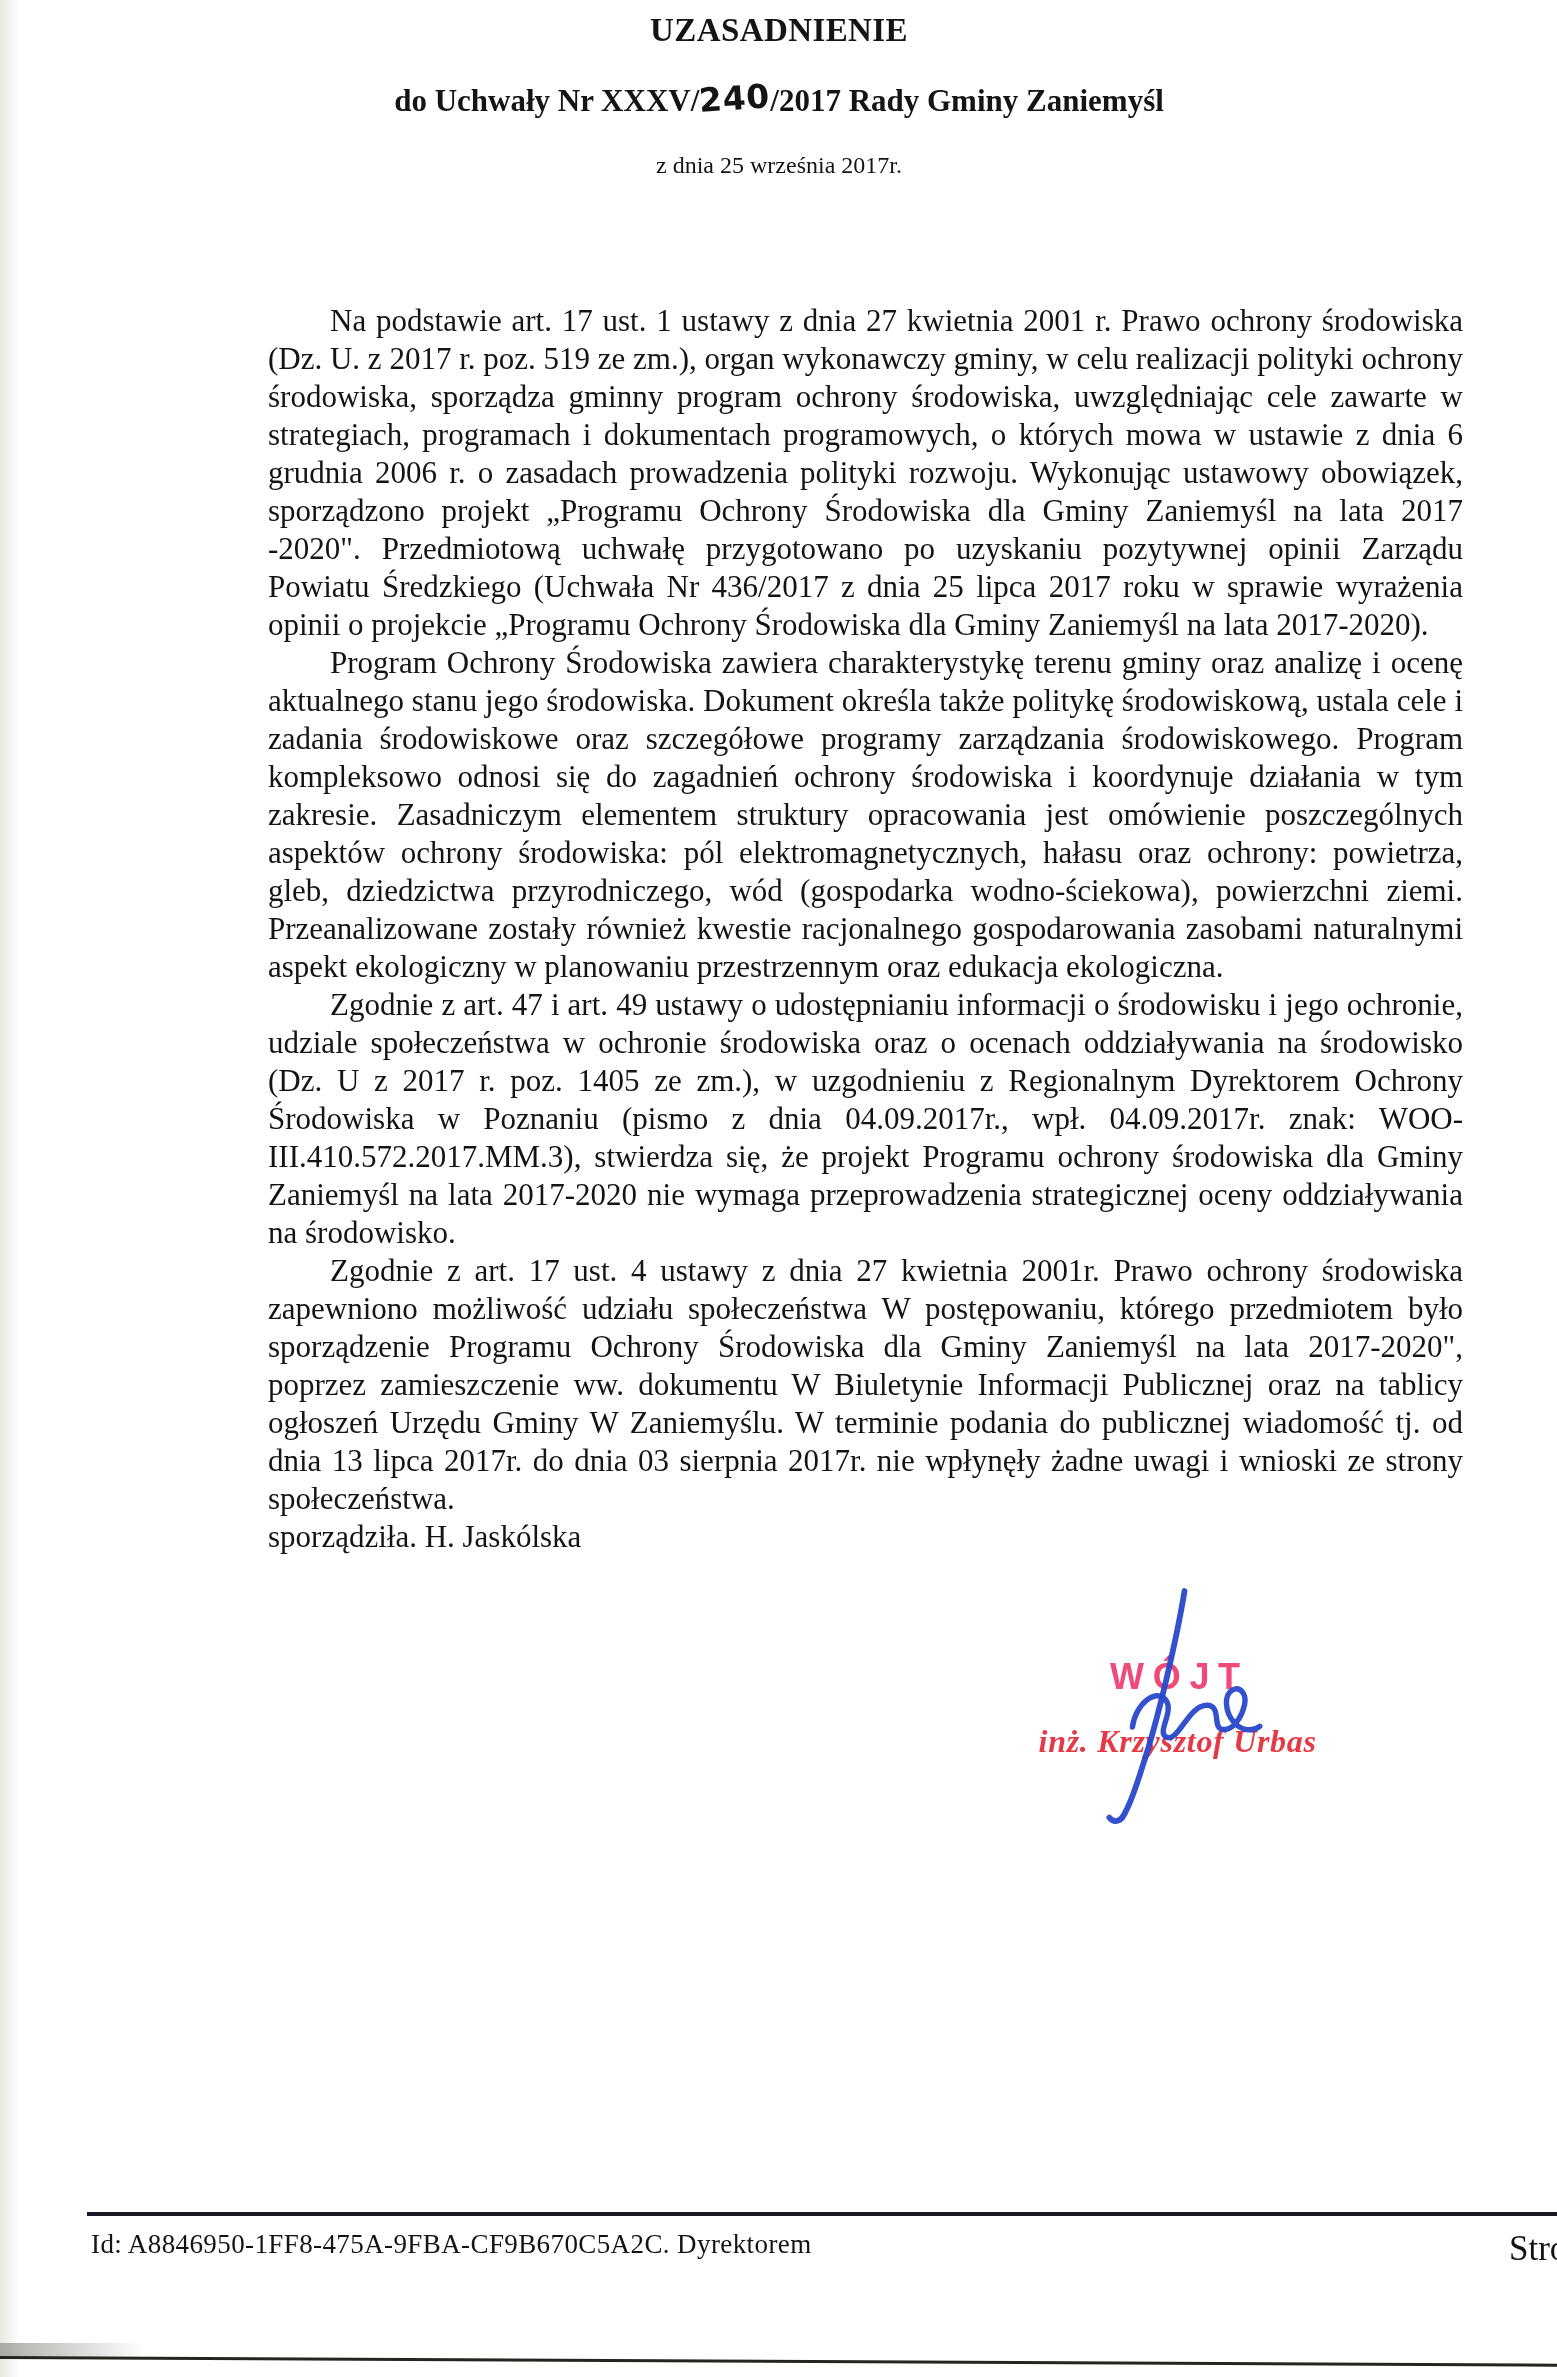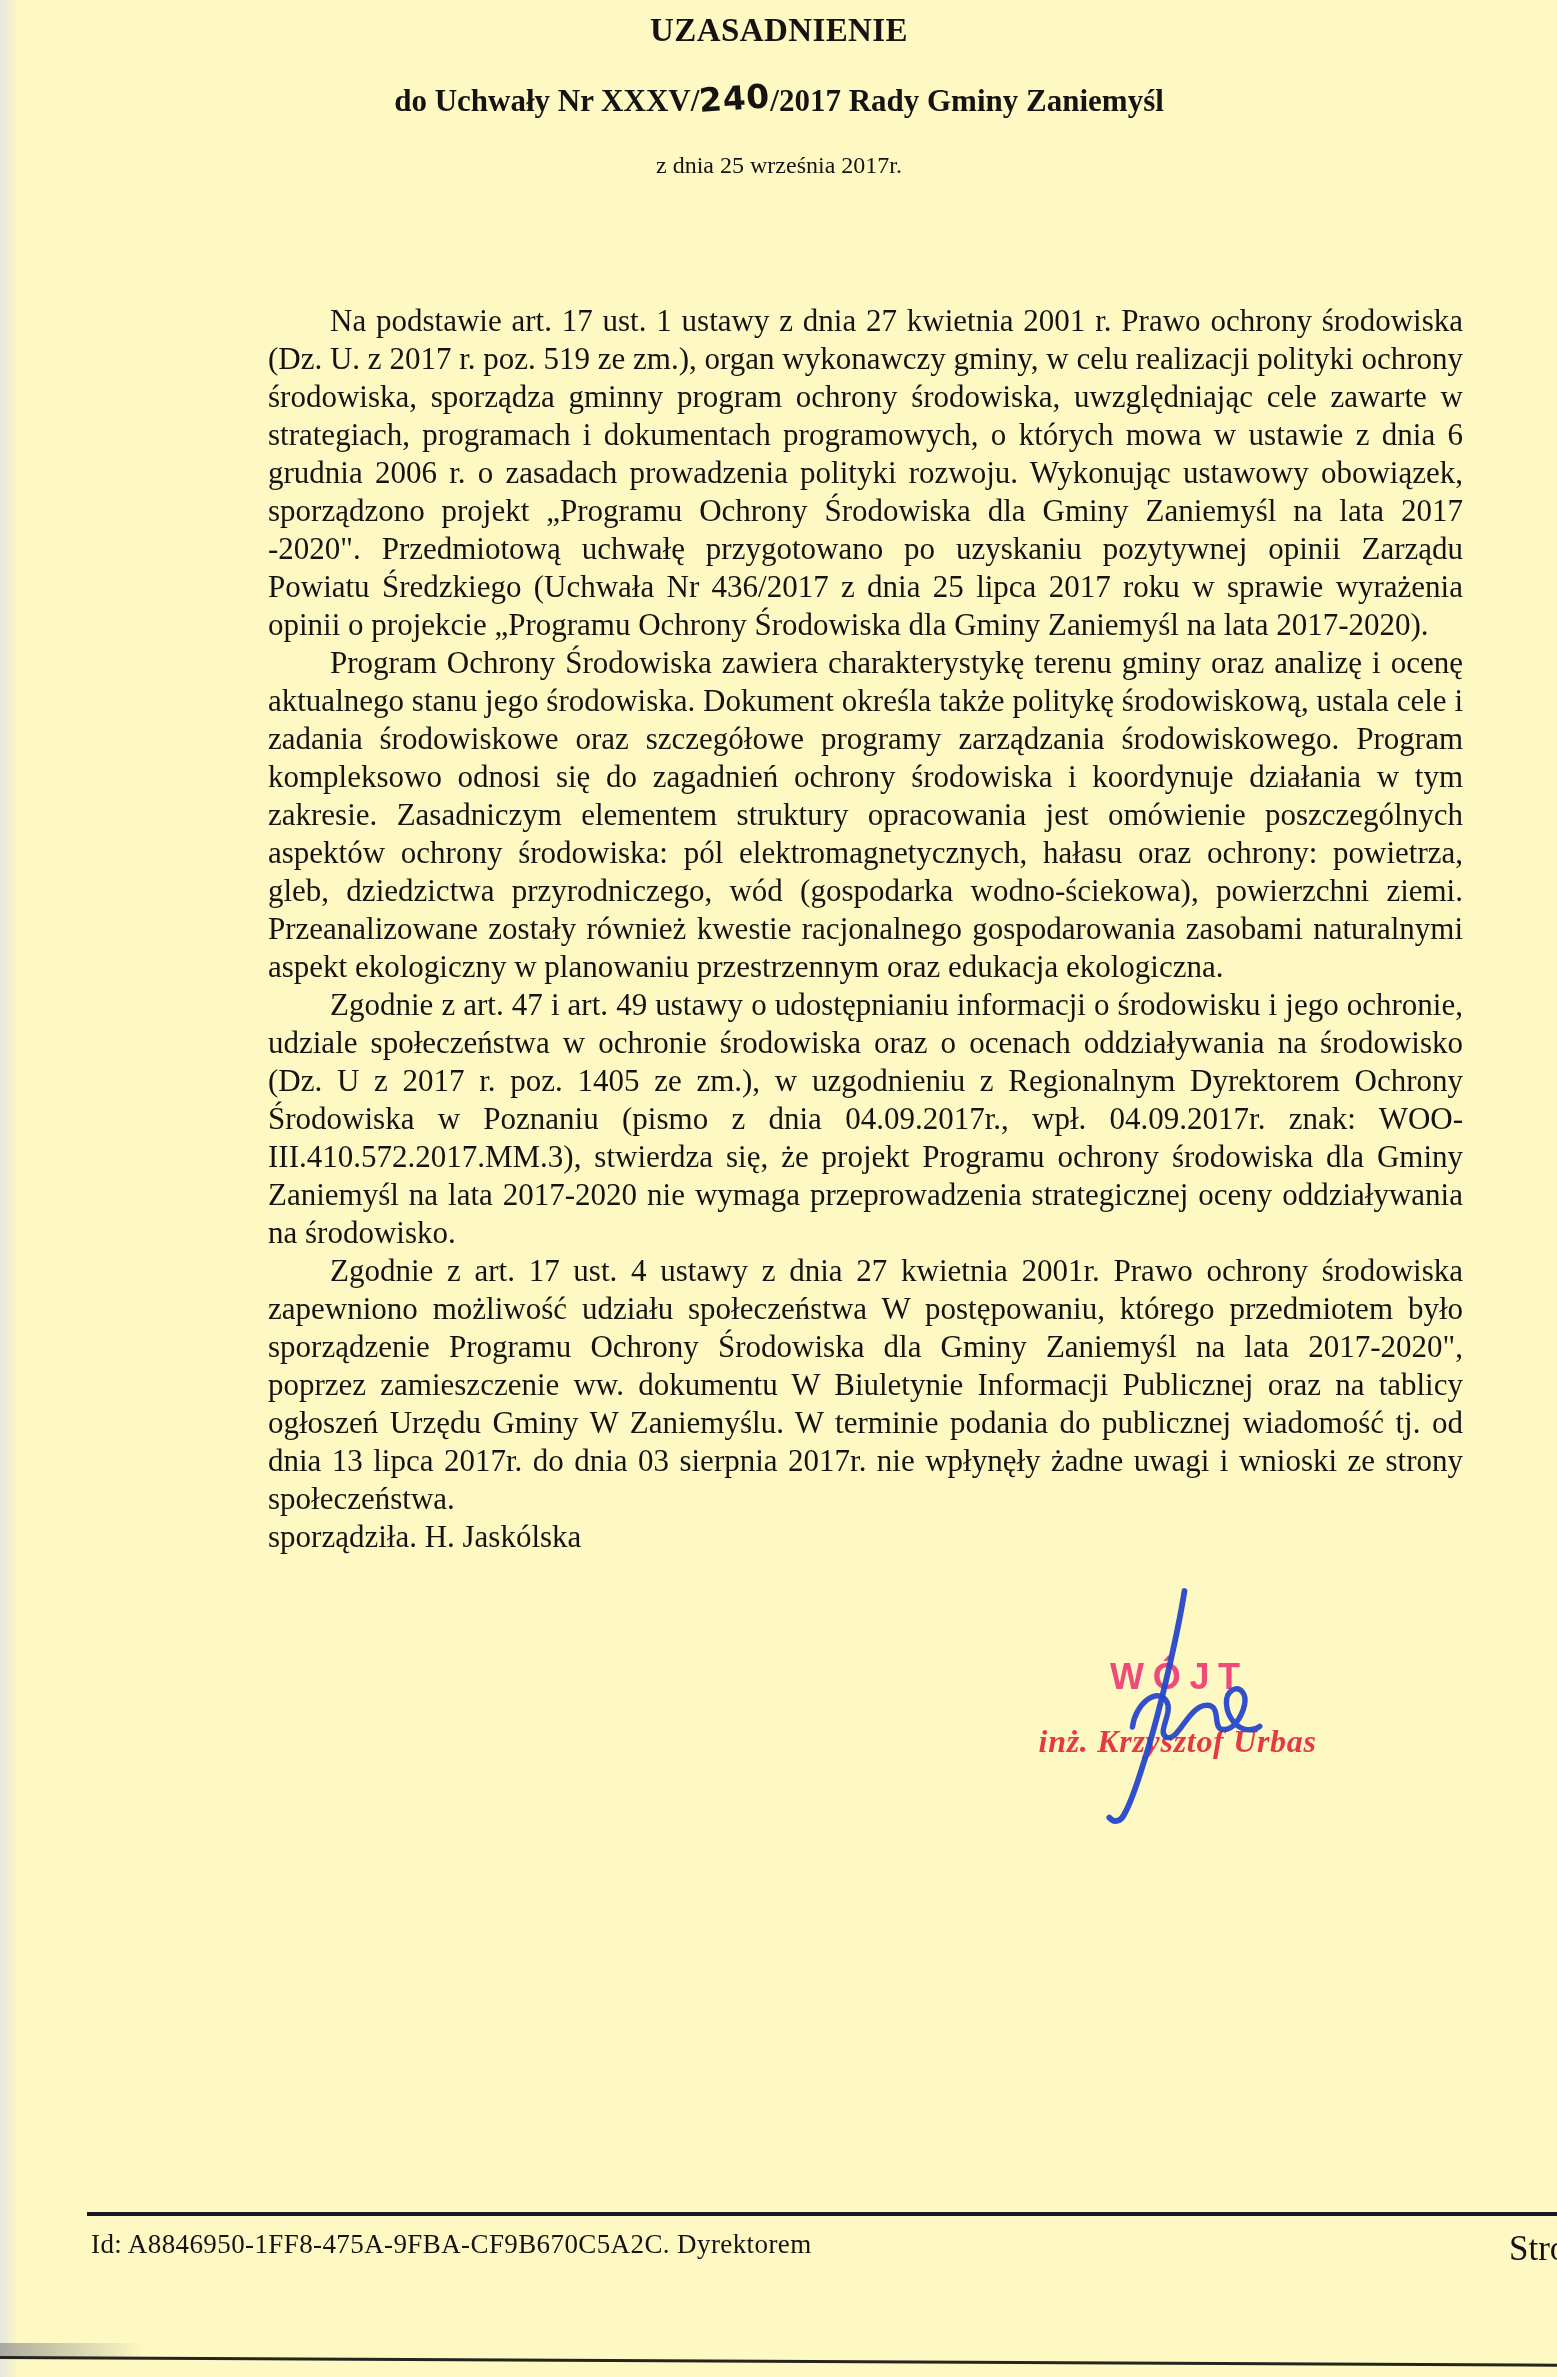--- a/index.html
+++ b/index.html
@@ -1,19 +1,19 @@
 <!DOCTYPE html>
 <html style="font-size:11.6px"><head>
 <meta charset="utf-8">
 <style>
   html,body{margin:0;padding:0;background:#d8d8d4;}
   .page{
     position:relative;
     width:1558px;height:2377px;
-    background:#fef9c3;
+    background:#ffffff;
     overflow:hidden;
     font-family:"Liberation Serif", serif;
     color:#151413;
   }
   .scan-left-edge{
     position:absolute;left:0;top:0;width:19px;height:100%;
     background:linear-gradient(to right,#e6e6e1,rgba(246,246,242,0));
     pointer-events:none;
   }
   .heading-block{position:absolute;left:0;top:0;width:1558px;text-align:center;}

